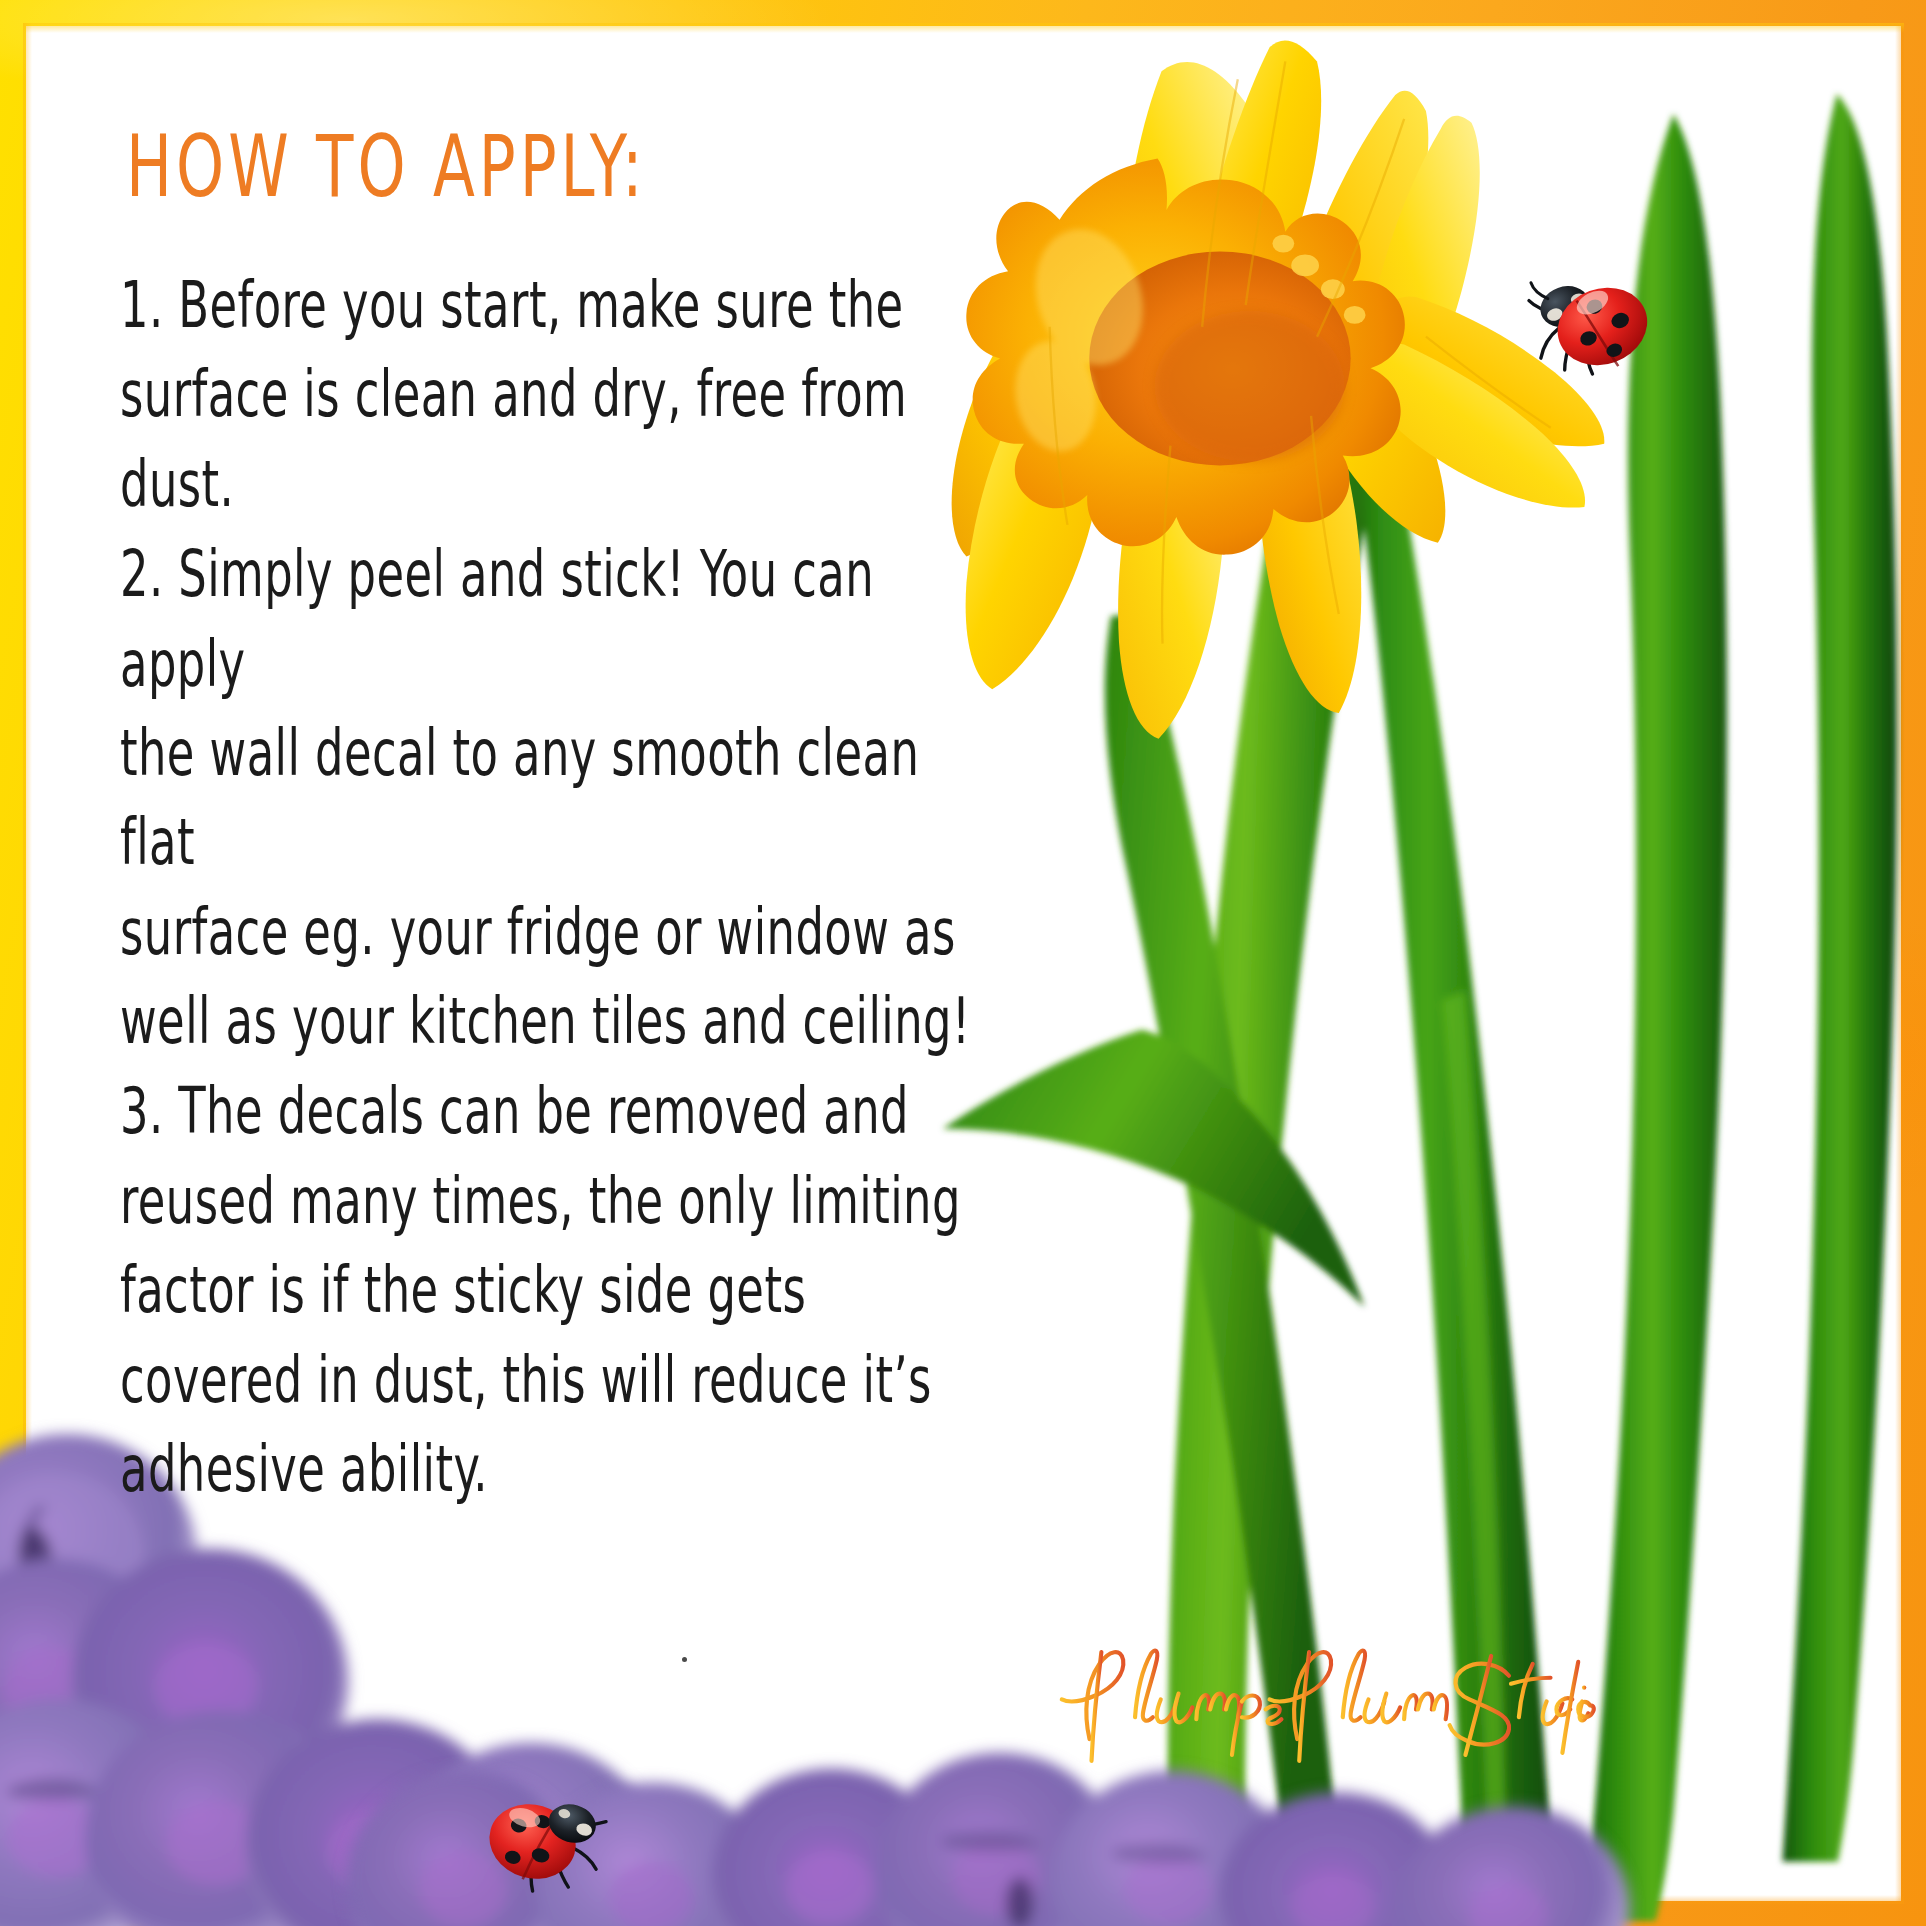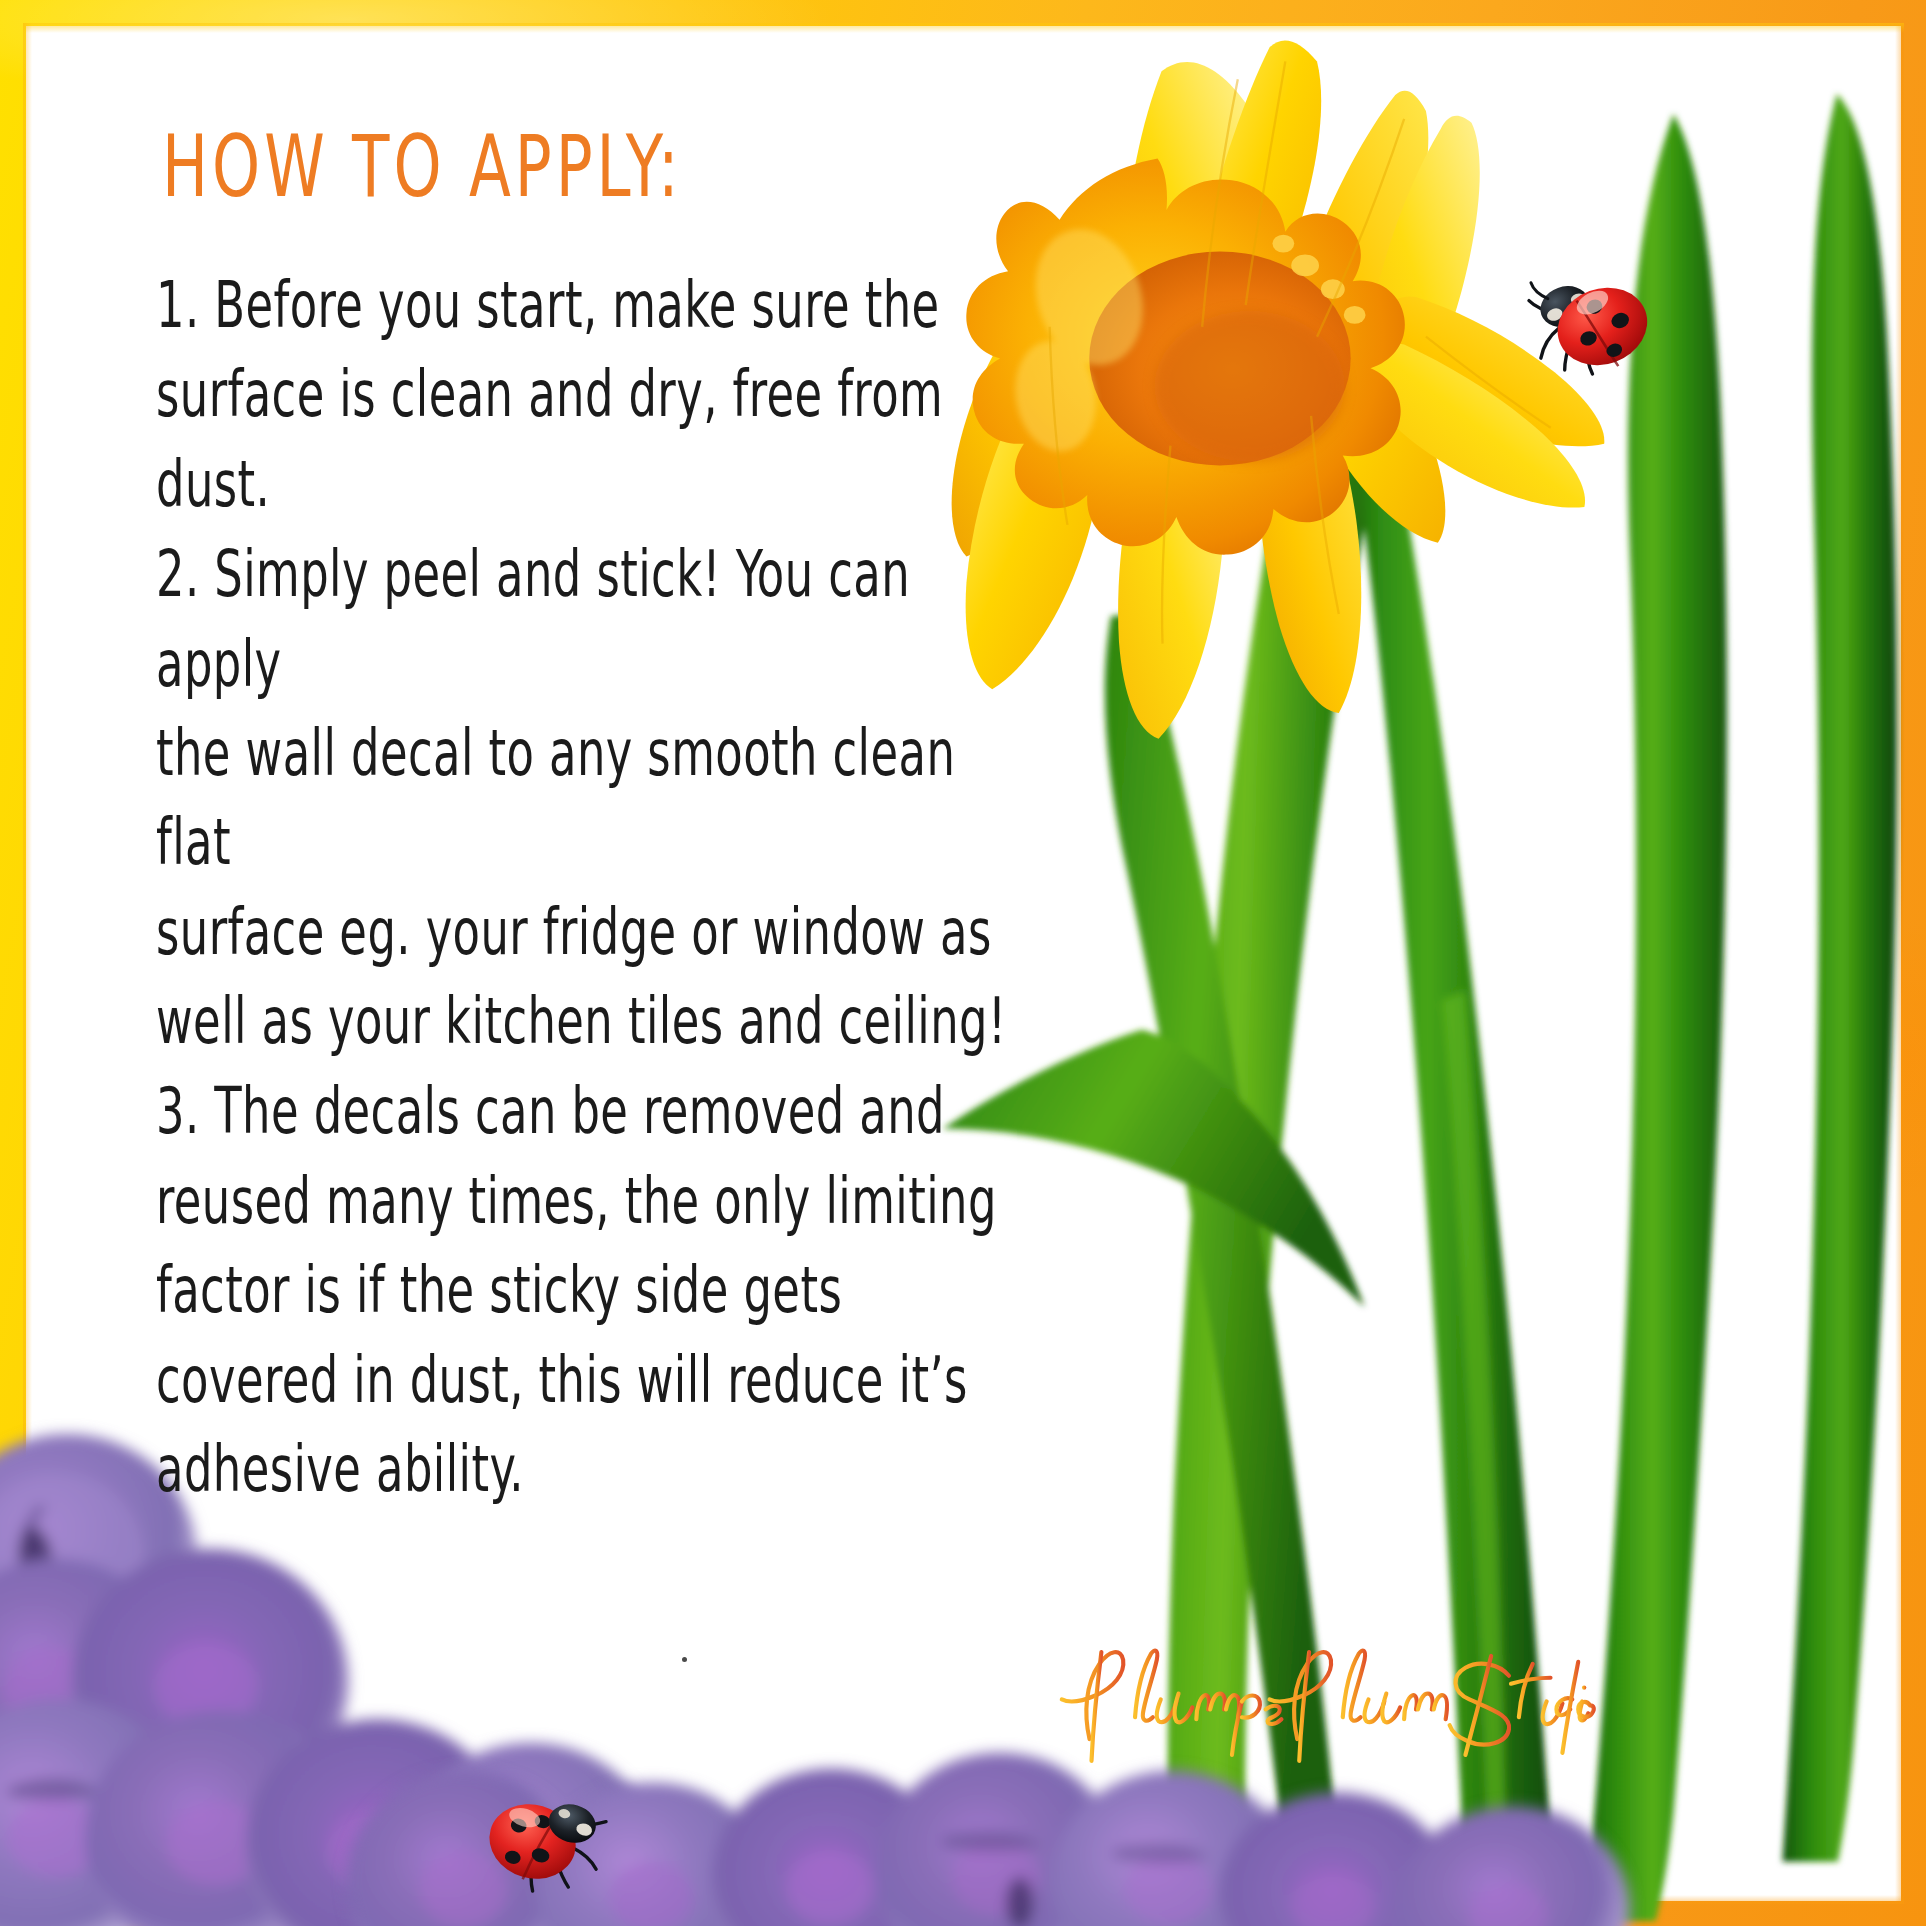--- a/index.html
+++ b/index.html
@@ -67,21 +67,20 @@
     z-index: 3;
   }
 
   
   .text-col {
     position: absolute;
     left: 120px;
     top: 124px;
     width: 871px;
     z-index: 14;
-    margin-left: 36px;
   }
   .how-title {
     font-family: "DejaVu Sans Condensed", "Liberation Sans Narrow", "Liberation Sans", sans-serif;
     font-size: 85px;
     font-weight: 300;
     letter-spacing: 5px;
     color: #EE7C23;
     line-height: 1;
     transform: scaleX(.80);
     transform-origin: left center;

